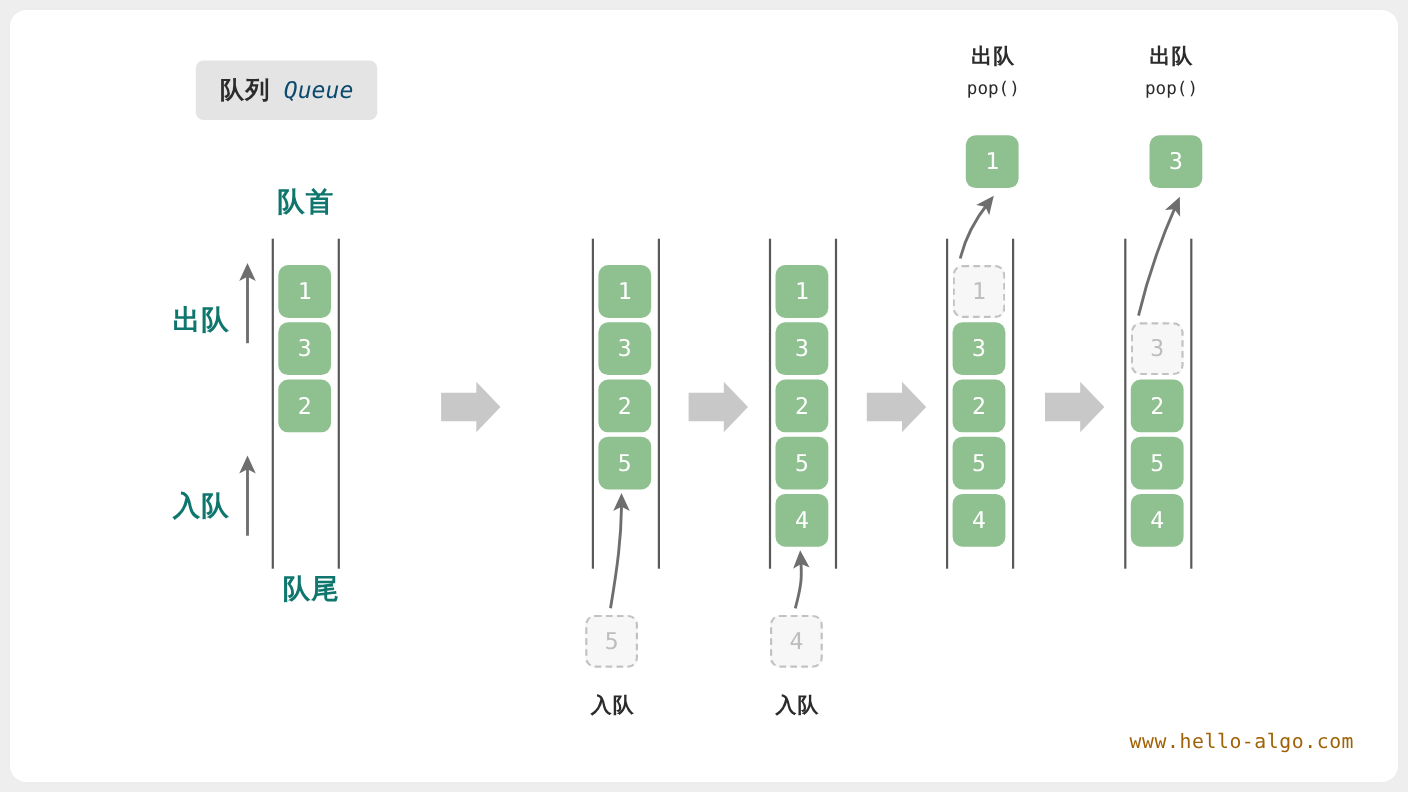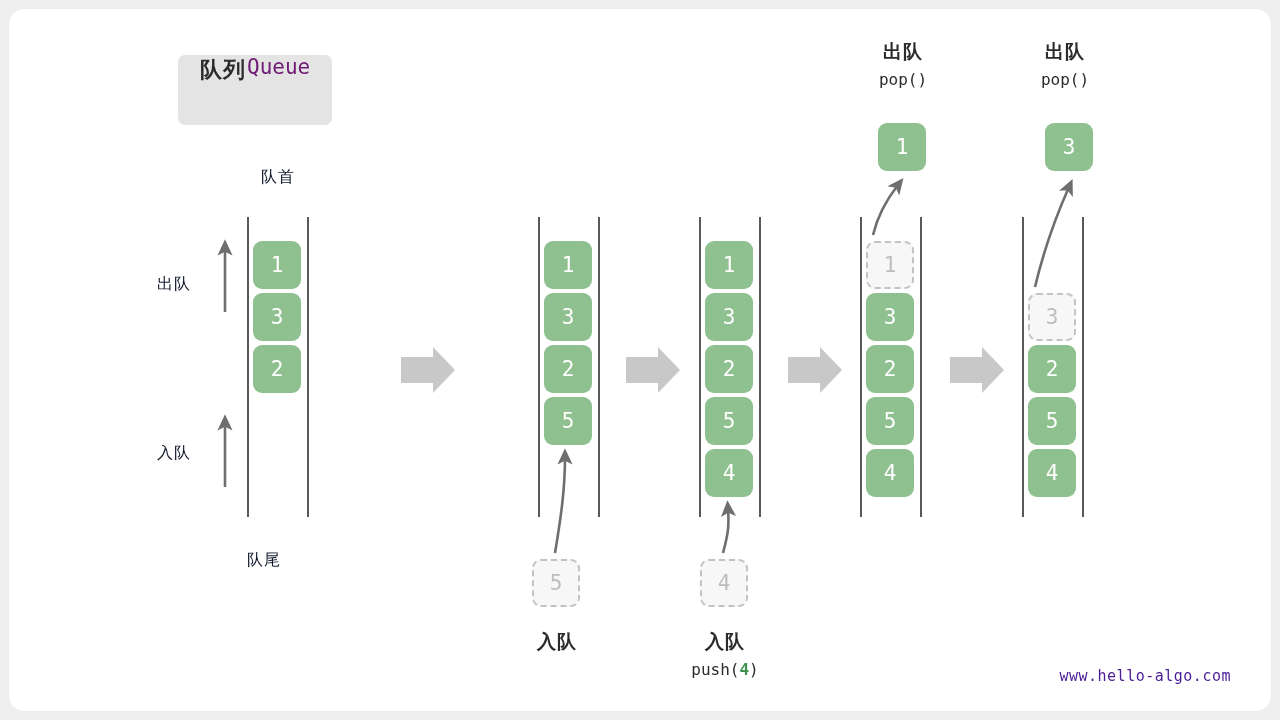--- a/index.html
+++ b/index.html
@@ -31,46 +31,47 @@
     border-radius: 16px;
     box-sizing: border-box;
     border: 1px solid #ececec;
   }
 
   
   .title-badge {
     position: absolute;
     left: 169px;
     top: 46px;
-    height: 70px;
+    height: 54px;
     padding: 0 22px;
     background: #e4e4e4;
     border-radius: 7px;
     display: flex;
-    align-items: flex-start;
-    gap: 1px;
+    align-items: center;
+    gap: 12px;
   }
   .title-cn {
     font-size: 22px;
     font-weight: bold;
     color: #2b2b2b;
     letter-spacing: 1px;
   }
   .title-en {
     font-family: "DejaVu Sans Mono", "Liberation Mono", monospace;
     font-size: 21px;
-    color: #701a75;
+    color: #0c4a6e;
+    font-style: italic;
   }
 
   
   .cn-label {
     position: absolute;
-    font-size: 16px;
-    font-weight: normal;
-    color: #0f172a;
+    font-size: 25px;
+    font-weight: bold;
+    color: #0f766e;
     white-space: nowrap;
     letter-spacing: 1px;
   }
   .op-block {
     position: absolute;
     text-align: center;
     white-space: nowrap;
   }
   .op-block .op-cn {
     font-size: 19px;
@@ -127,38 +128,38 @@
     height: 720px;
     pointer-events: none;
   }
 
   
   .watermark {
     position: absolute;
     right: 40px;
     bottom: 26px;
     font-family: "DejaVu Sans Mono", "Liberation Mono", monospace;
-    font-size: 15px;
-    color: #4c1d95;
+    font-size: 18px;
+    color: #a16207;
     letter-spacing: 0.5px;
   }
 </style>
 </head>
 <body>
 
 <div id="canvas">
   <div class="card">
 
     <div class="title-badge">
       <span class="title-cn">队列</span>
       <span class="title-en">Queue</span>
     </div>
 
     <div class="cn-label" style="left:238px; top:158px; width:62px; text-align:center;">队首</div>
-    <div class="cn-label" style="left:238px; top:541px; width:62px; text-align:left;">队尾</div>
+    <div class="cn-label" style="left:238px; top:510px; width:62px; text-align:right;">队尾</div>
 
     <div class="cn-label" style="left:148px; top:265px;">出队</div>
     <div class="cn-label" style="left:148px; top:434px;">入队</div>
 
     <div>
       <div class="rail" style="left:238px; top:208px; height:300px;"></div>
       <div class="rail" style="left:298px; top:208px; height:300px;"></div>
       <div class="box" style="left:244px; top:232px;">1</div>
       <div class="box" style="left:244px; top:284px;">3</div>
       <div class="box" style="left:244px; top:336px;">2</div>
@@ -181,21 +182,20 @@
       <div class="rail" style="left:690px; top:208px; height:300px;"></div>
       <div class="rail" style="left:750px; top:208px; height:300px;"></div>
       <div class="box" style="left:696px; top:232px;">1</div>
       <div class="box" style="left:696px; top:284px;">3</div>
       <div class="box" style="left:696px; top:336px;">2</div>
       <div class="box" style="left:696px; top:388px;">5</div>
       <div class="box" style="left:696px; top:440px;">4</div>
       <div class="box ghost" style="left:691px; top:550px;">4</div>
       <div class="op-block" style="left:616px; top:620px; width:200px;">
         <div class="op-cn">入队</div>
-        <div class="op-code"><span>push(</span><span class="op-arg">4</span><span>)</span></div>
       </div>
     </div>
 
     <div>
       <div class="rail" style="left:851px; top:208px; height:300px;"></div>
       <div class="rail" style="left:911px; top:208px; height:300px;"></div>
       <div class="box ghost" style="left:857px; top:232px;">1</div>
       <div class="box" style="left:857px; top:284px;">3</div>
       <div class="box" style="left:857px; top:336px;">2</div>
       <div class="box" style="left:857px; top:388px;">5</div>

